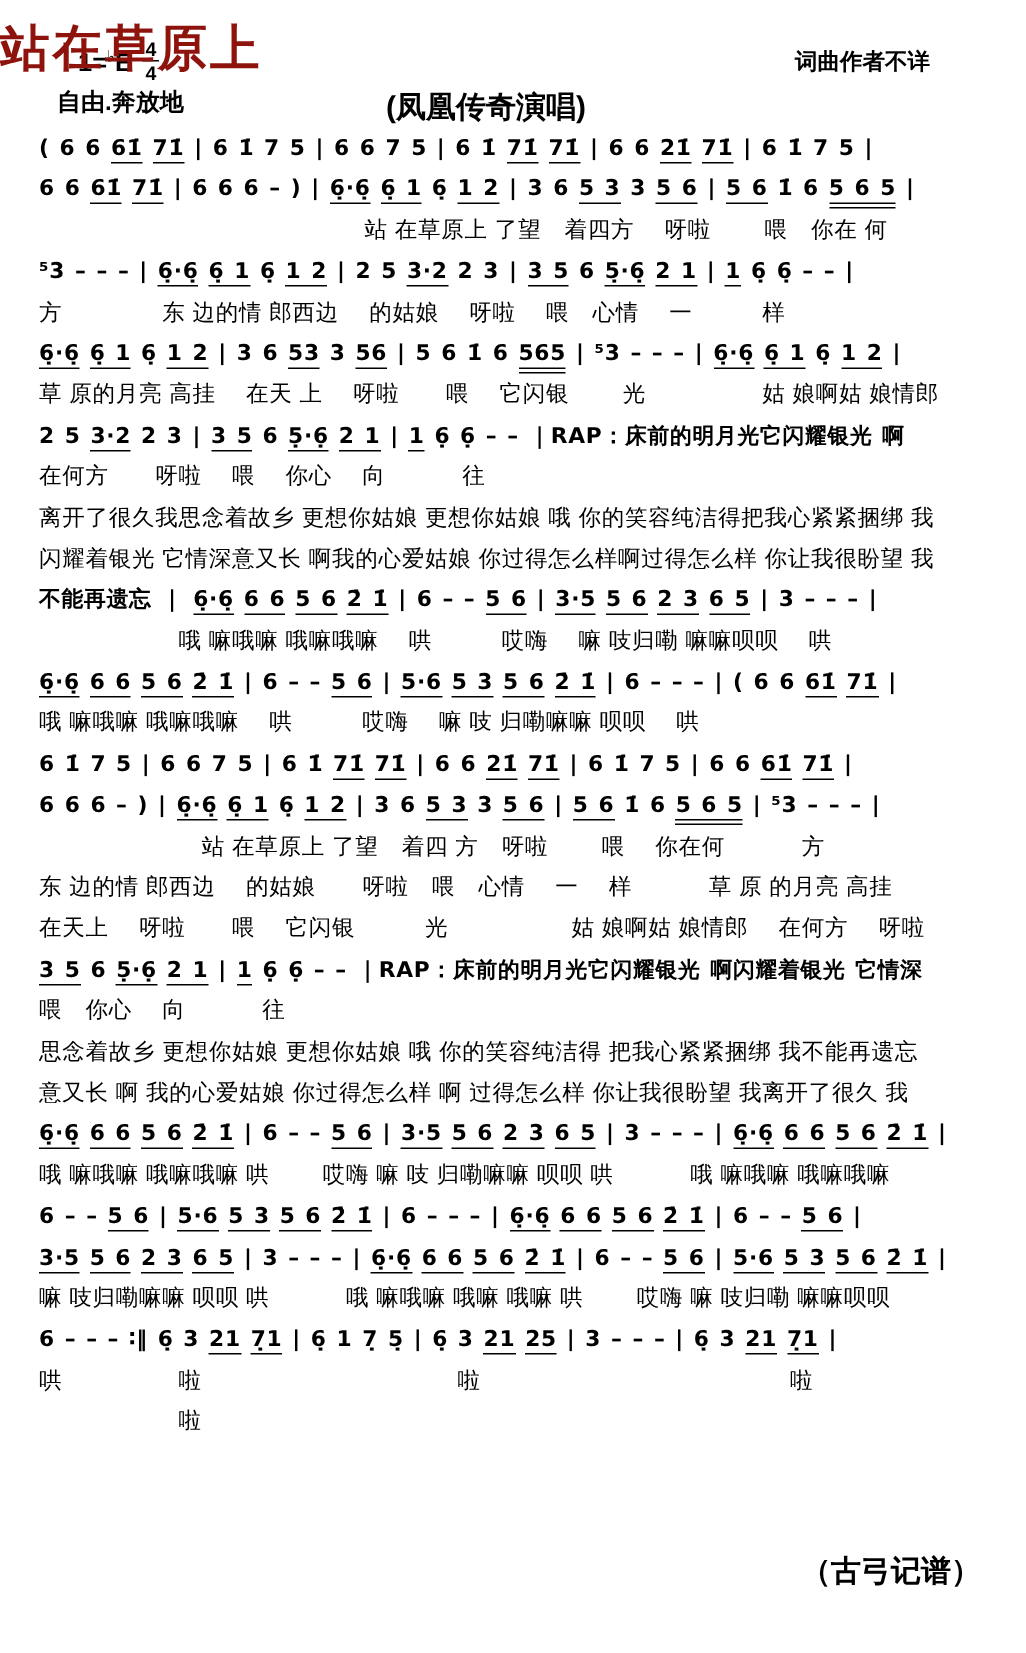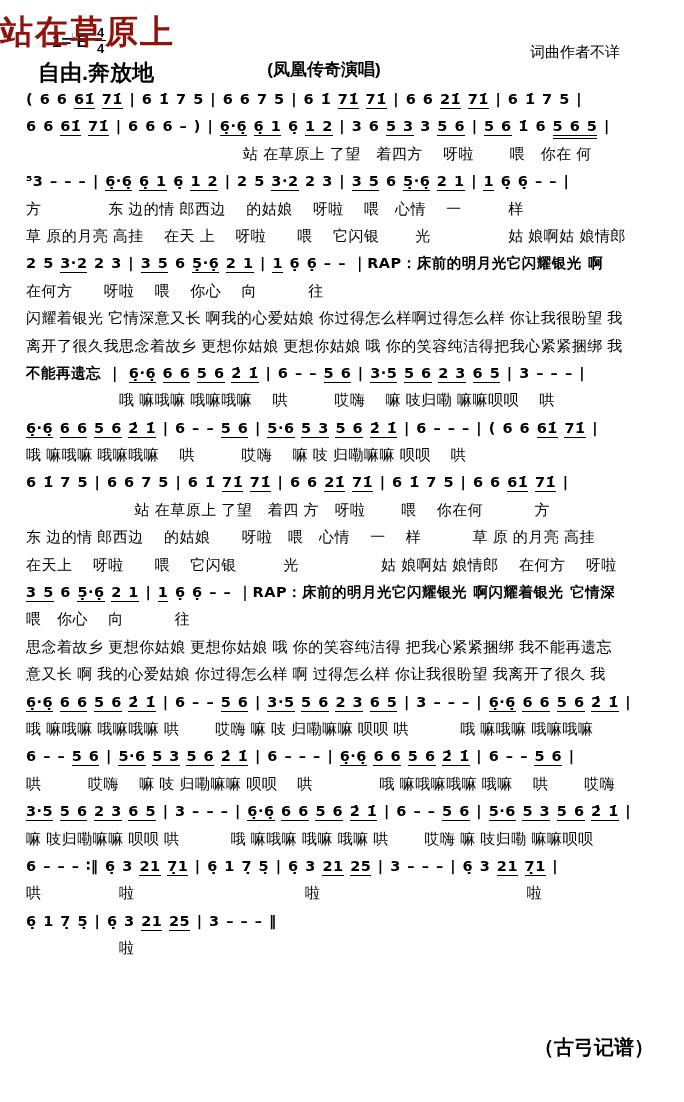--- a/index.html
+++ b/index.html
@@ -7,25 +7,25 @@
     width:684px;height:1102px;background:#ffffff;color:#000;
     font-family:"Liberation Sans","DejaVu Sans",sans-serif;
     position:relative;overflow:hidden;
   }
   .header{position:absolute;top:0;left:0;width:648px;height:88px;}
   .keysig{position:absolute;left:52px;top:26px;font-size:17px;font-weight:bold;white-space:nowrap;}
   .keysig sup{font-size:11px;vertical-align:6px;}
   .ts{display:inline-block;vertical-align:-6px;margin-left:7px;text-align:center;line-height:1;}
   .ts .tstop{display:block;font-size:13px;font-weight:bold;border-bottom:1px solid #000;padding:0 2px 1px 2px;}
   .ts .tsbot{display:block;font-size:13px;font-weight:bold;padding-top:1px;}
-  .tempo{position:absolute;left:38px;top:58px;font-size:22px;font-weight:bold;}
+  .tempo{position:absolute;left:38px;top:58px;font-size:16px;font-weight:bold;}
   .title{position:absolute;left:0;right:0;top:10px;margin:0;text-align:left;
          font-size:33px;font-weight:bold;letter-spacing:2px;}
-  .subtitle{position:absolute;left:0;right:0;top:58px;text-align:center;font-size:17px;font-weight:bold;}
-  .credit{position:absolute;right:28px;top:32px;font-size:15px;font-weight:normal;margin-top:11px;}
+  .subtitle{position:absolute;left:0;right:0;top:58px;text-align:center;font-size:20px;font-weight:bold;}
+  .credit{position:absolute;right:28px;top:32px;font-size:15px;font-weight:bold;}
   #score{position:absolute;top:86px;left:0;width:684px;}
   .row{white-space:pre;height:27.4px;line-height:26px;padding-left:26px;overflow:hidden;}
   .row.notation{font-family:"DejaVu Sans","Liberation Sans",sans-serif;
                 font-size:14.5px;font-weight:bold;word-spacing:1px;letter-spacing:0.5px;}
   .row.lyrics,.row.rap{font-size:15px;font-weight:normal;letter-spacing:0.5px;}
   .u{border-bottom:1.5px solid #000;padding-bottom:1px;}
   .u2{border-bottom:4px double #000;padding-bottom:1px;}
   .footer-note{position:absolute;right:30px;top:1034px;font-size:20px;font-weight:bold;}
 </style>
 </head>
@@ -38,42 +38,42 @@
   <div class="subtitle">(凤凰传奇演唱)</div>
   <div class="credit">词曲作者不详</div>
 </div>
 
 <div id="score">
     <div class="row notation">( 6 6 <span class="u">61̇</span> <span class="u">71̇</span> | 6 1̇ 7 5 | 6 6 7 5 | 6 1̇ <span class="u">71̇</span> <span class="u">71̇</span> | 6 6 <span class="u">21̇</span> <span class="u">71̇</span> | 6 1̇ 7 5 |</div>
     <div class="row notation">6 6 <span class="u">61̇</span> <span class="u">71̇</span> | 6 6 6 – ) | <span class="u">6̣·6̣</span> <span class="u">6̣ 1</span> 6̣ <span class="u">1 2</span> | 3 6 <span class="u">5 3</span> 3 <span class="u">5 6</span> | <span class="u">5 6</span> 1̇ 6 <span class="u2">5 6 5</span> |</div>
     <div class="row lyrics">　　　　　　　　　　　　　　站 在草原上 了望　着四方　 呀啦　　 喂　你在 何</div>
     <div class="row notation">⁵3 – – – | <span class="u">6̣·6̣</span> <span class="u">6̣ 1</span> 6̣ <span class="u">1 2</span> | 2 5 <span class="u">3·2</span> 2 3 | <span class="u">3 5</span> 6 <span class="u">5̣·6̣</span> <span class="u">2 1</span> | <span class="u">1</span> 6̣ 6̣ – – |</div>
     <div class="row lyrics">方　　　　 东 边的情 郎西边　 的姑娘　 呀啦　 喂　心情　 一　　　样</div>
+    <div class="row notation"><span class="u">6̣·6̣</span> <span class="u">6̣ 1</span> 6̣ <span class="u">1 2</span> | 3 6 <span class="u">53</span> 3 <span class="u">56</span> | 5 6 1̇ 6 <span class="u2">565</span> | ⁵3 – – – | <span class="u">6̣·6̣</span> <span class="u">6̣ 1</span> 6̣ <span class="u">1 2</span> |</div>
     <div class="row lyrics">草 原的月亮 高挂　 在天 上　 呀啦　　喂　 它闪银　　 光　　　　　姑 娘啊姑 娘情郎</div>
     <div class="row notation">2 5 <span class="u">3·2</span> 2 3 | <span class="u">3 5</span> 6 <span class="u">5̣·6̣</span> <span class="u">2 1</span> | <span class="u">1</span> 6̣ 6̣ – – ｜RAP：床前的明月光它闪耀银光 啊</div>
     <div class="row lyrics">在何方　　呀啦　 喂　 你心　 向　　　 往</div>
+    <div class="row rap">离开了很久我思念着故乡 更想你姑娘 更想你姑娘 哦 你的笑容纯洁得把我心紧紧捆绑 我</div>
     <div class="row rap">闪耀着银光 它情深意又长 啊我的心爱姑娘 你过得怎么样啊过得怎么样 你让我很盼望 我</div>
-    <div class="row rap">离开了很久我思念着故乡 更想你姑娘 更想你姑娘 哦 你的笑容纯洁得把我心紧紧捆绑 我</div>
     <div class="row notation">不能再遗忘 ｜ <span class="u">6̣·6̣</span> <span class="u">6 6</span> <span class="u">5 6</span> <span class="u">2̇ 1̇</span> | 6 – – <span class="u">5 6</span> | <span class="u">3·5</span> <span class="u">5 6</span> <span class="u">2 3</span> <span class="u">6 5</span> | 3 – – – |</div>
     <div class="row lyrics">　　　　　　哦 嘛哦嘛 哦嘛哦嘛　 哄　　　哎嗨　 嘛 吱归嘞 嘛嘛呗呗　 哄</div>
     <div class="row notation"><span class="u">6̣·6̣</span> <span class="u">6 6</span> <span class="u">5 6</span> <span class="u">2̇ 1̇</span> | 6 – – <span class="u">5 6</span> | <span class="u">5·6</span> <span class="u">5 3</span> <span class="u">5 6</span> <span class="u">2̇ 1̇</span> | 6 – – – | ( 6 6 <span class="u">61̇</span> <span class="u">71̇</span> |</div>
     <div class="row lyrics">哦 嘛哦嘛 哦嘛哦嘛　 哄　　　哎嗨　 嘛 吱 归嘞嘛嘛 呗呗　 哄</div>
     <div class="row notation">6 1̇ 7 5 | 6 6 7 5 | 6 1̇ <span class="u">71̇</span> <span class="u">71̇</span> | 6 6 <span class="u">21̇</span> <span class="u">71̇</span> | 6 1̇ 7 5 | 6 6 <span class="u">61̇</span> <span class="u">71̇</span> |</div>
+    <div class="row notation">6 6 6 – ) | <span class="u">6̣·6̣</span> <span class="u">6̣ 1</span> 6̣ <span class="u">1 2</span> | 3 6 <span class="u">5 3</span> 3 <span class="u">5 6</span> | <span class="u">5 6</span> 1̇ 6 <span class="u2">5 6 5</span> | ⁵3 – – – |</div>
     <div class="row lyrics">　　　　　　　站 在草原上 了望　着四 方　呀啦　　 喂　 你在何　　　 方</div>
     <div class="row lyrics">东 边的情 郎西边　 的姑娘　　呀啦　喂　心情　 一　 样　　　 草 原 的月亮 高挂</div>
     <div class="row lyrics">在天上　 呀啦　　喂　 它闪银　　　光　　　　　 姑 娘啊姑 娘情郎　 在何方　 呀啦</div>
     <div class="row notation"><span class="u">3 5</span> 6 <span class="u">5̣·6̣</span> <span class="u">2 1</span> | <span class="u">1</span> 6̣ 6̣ – – ｜RAP：床前的明月光它闪耀银光 啊闪耀着银光 它情深</div>
     <div class="row lyrics">喂　你心　 向　　　 往</div>
     <div class="row rap">思念着故乡 更想你姑娘 更想你姑娘 哦 你的笑容纯洁得 把我心紧紧捆绑 我不能再遗忘</div>
     <div class="row rap">意又长 啊 我的心爱姑娘 你过得怎么样 啊 过得怎么样 你让我很盼望 我离开了很久 我</div>
     <div class="row notation"><span class="u">6̣·6̣</span> <span class="u">6 6</span> <span class="u">5 6</span> <span class="u">2̇ 1̇</span> | 6 – – <span class="u">5 6</span> | <span class="u">3·5</span> <span class="u">5 6</span> <span class="u">2 3</span> <span class="u">6 5</span> | 3 – – – | <span class="u">6̣·6̣</span> <span class="u">6 6</span> <span class="u">5 6</span> <span class="u">2̇ 1̇</span> |</div>
     <div class="row lyrics">哦 嘛哦嘛 哦嘛哦嘛 哄　　 哎嗨 嘛 吱 归嘞嘛嘛 呗呗 哄　　　 哦 嘛哦嘛 哦嘛哦嘛</div>
     <div class="row notation">6 – – <span class="u">5 6</span> | <span class="u">5·6</span> <span class="u">5 3</span> <span class="u">5 6</span> <span class="u">2̇ 1̇</span> | 6 – – – | <span class="u">6̣·6̣</span> <span class="u">6 6</span> <span class="u">5 6</span> <span class="u">2̇ 1̇</span> | 6 – – <span class="u">5 6</span> |</div>
-    <div class="row lyrics">哄　　　哎嗨　 嘛 吱 归嘞嘛嘛 呗呗　 哄　　　　 哦 嘛哦嘛哦嘛 哦嘛　 哄　　 哎嗨</div>
     <div class="row notation"><span class="u">3·5</span> <span class="u">5 6</span> <span class="u">2 3</span> <span class="u">6 5</span> | 3 – – – | <span class="u">6̣·6̣</span> <span class="u">6 6</span> <span class="u">5 6</span> <span class="u">2̇ 1̇</span> | 6 – – <span class="u">5 6</span> | <span class="u">5·6</span> <span class="u">5 3</span> <span class="u">5 6</span> <span class="u">2̇ 1̇</span> |</div>
     <div class="row lyrics">嘛 吱归嘞嘛嘛 呗呗 哄　　　 哦 嘛哦嘛 哦嘛 哦嘛 哄　　 哎嗨 嘛 吱归嘞 嘛嘛呗呗</div>
     <div class="row notation">6 – – – ∶‖ 6̣ 3 <span class="u">21</span> <span class="u">7̣1</span> | 6̣ 1 7̣ 5̣ | 6̣ 3 <span class="u">21</span> <span class="u">25</span> | 3 – – – | 6̣ 3 <span class="u">21</span> <span class="u">7̣1</span> |</div>
     <div class="row lyrics">哄　　　　　啦　　　　　　　　　　　啦　　　　　　　　　　　　　 啦</div>
-    <div class="row notation">6̣ 1 7̣ 5̣ | 6̣ 3 <span class="u">21</span> <span class="u">25</span> | 3 – – – ‖</div>
     <div class="row lyrics">　　　　　　啦</div>
   </div>
 
 <div class="footer-note">（古弓记谱）</div>
 
 </body></html>

